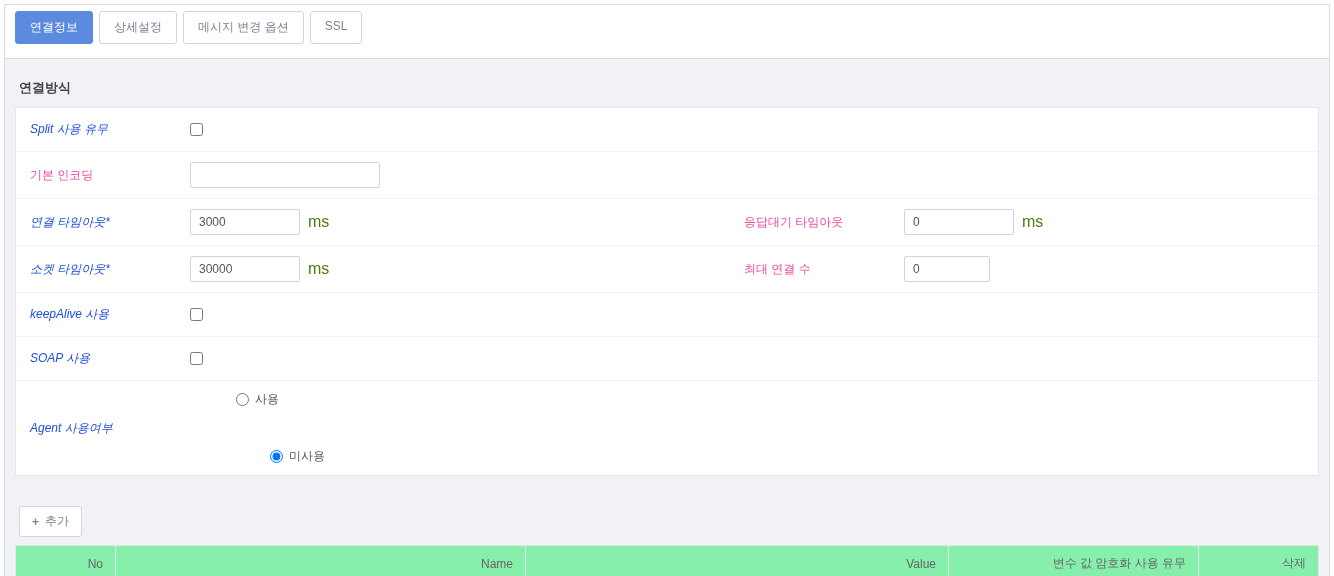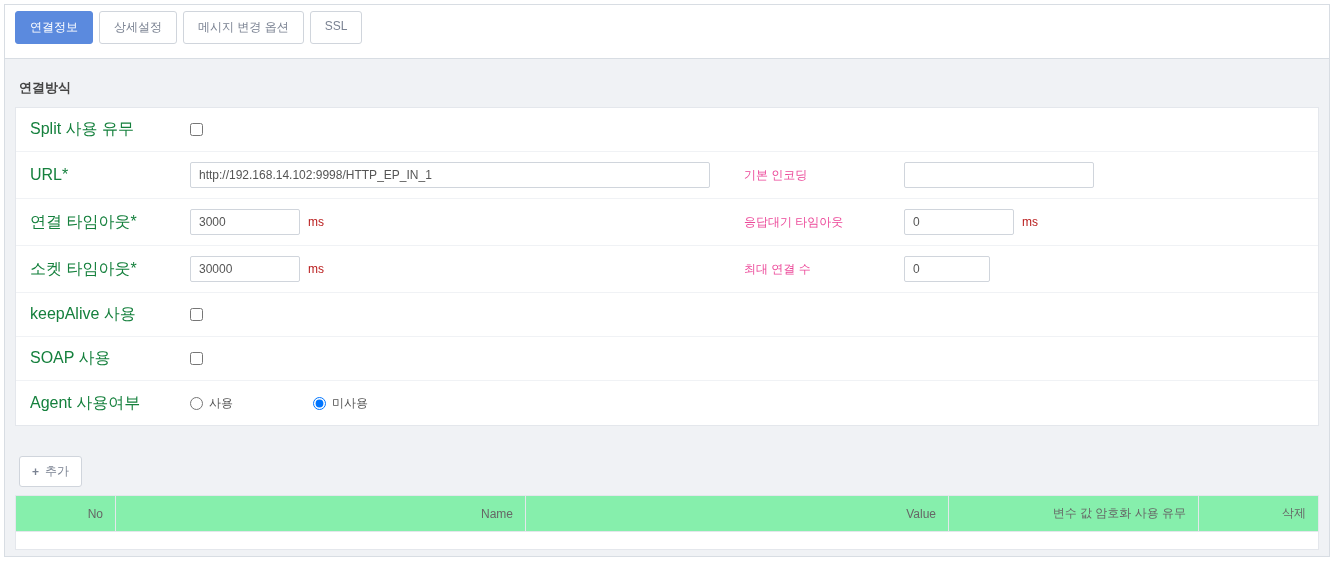--- a/index.html
+++ b/index.html
@@ -59,22 +59,23 @@
       align-items: center;
       padding: 10px 14px;
       border-bottom: 1px solid #f0f2f5;
       min-height: 44px;
     }
     .form-row:last-child {
       border-bottom: none;
     }
     .label-cell {
       width: 160px;
-      color: #15803d;
-      font-size: 16px;
+      color: #1d4ed8;
+      font-size: 12px;
+      font-style: italic;
     }
     .input-cell {
       display: flex;
       align-items: center;
       gap: 8px;
       flex: 1;
     }
     .right-label-cell {
       width: 160px;
       color: #ec4899;
@@ -86,30 +87,32 @@
       font-size: 12px;
       color: #555;
       border-radius: 2px;
       height: 26px;
     }
     .input-wide { width: 520px; }
     .input-small { width: 110px; }
     .input-tiny { width: 86px; }
     .input-medium { width: 190px; }
     .unit {
-      color: #b91c1c;
-      font-size: 12px;
+      color: #4d7c0f;
+      font-size: 16px;
     }
     .checkbox {
       width: 13px;
       height: 13px;
     }
     .radio-group {
       display: flex;
-      align-items: center;
+      gap: 40px;
+      align-items: center;
+      flex-direction: column;
     }
     .radio-item {
       display: flex;
       align-items: center;
       gap: 6px;
     }
     .btn-add {
       border: 1px solid #d0d5dc;
       background: #fff;
       padding: 6px 12px;
@@ -180,26 +183,20 @@
 
       <div class="form-row">
         <div class="label-cell">Split 사용 유무</div>
         <div class="input-cell">
           <input type="checkbox" class="checkbox" style="">
         </div>
       </div>
 
       <div class="form-row">
         <div class="two-col">
-          <div class="col-left">
-            <div class="label-cell">URL*</div>
-            <div class="input-cell">
-              <input type="text" class="input-wide" value="http://192.168.14.102:9998/HTTP_EP_IN_1" style="">
-            </div>
-          </div>
           <div class="col-right">
             <div class="right-label-cell">기본 인코딩</div>
             <div class="input-cell">
               <input type="text" class="input-medium" value="" style="">
             </div>
           </div>
         </div>
       </div>
 
       <div class="form-row">

